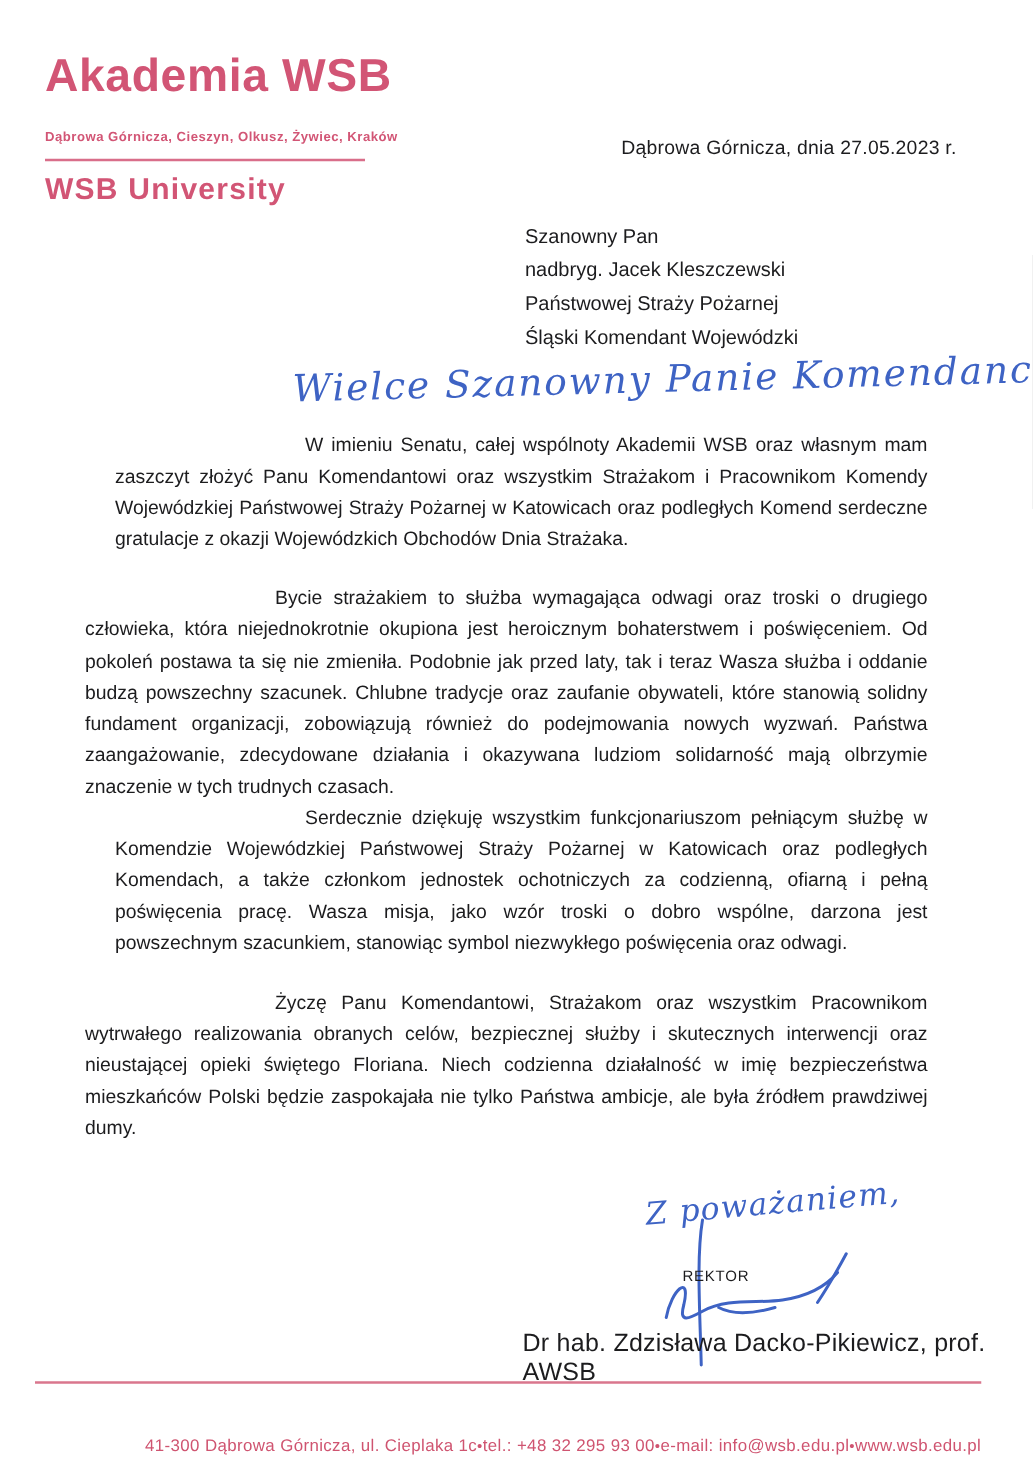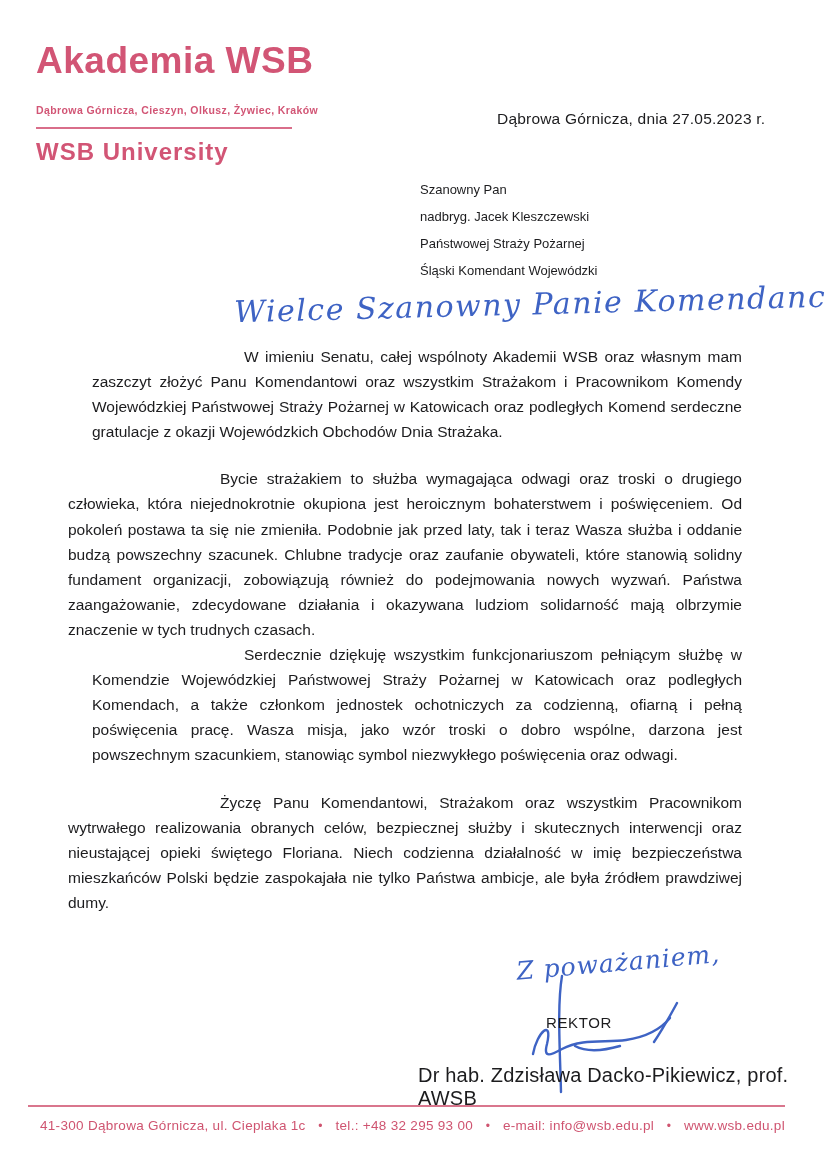--- a/index.html
+++ b/index.html
@@ -29,21 +29,21 @@
     color:#d25575; font-weight:bold; font-size:24px; letter-spacing:1px;
     margin-top:9px;
   }
   
   .dateline {
     position:absolute; left:497px; top:110px;
     font-size:15.5px; letter-spacing:0.2px;
   }
   .recipient {
     position:absolute; left:420px; top:176px;
-    font-size:13px; line-height:27px; font-weight:500;
+    font-size:16px; line-height:27px; font-weight:500;
   }
   
   .hand {
     font-family:"DejaVu Serif", serif;
     font-style:italic;
     color:#3e63c4;
     white-space:nowrap;
   }
   .greeting {
     position:absolute; left:234px; top:286px;
@@ -59,35 +59,35 @@
   .body {
     position:absolute; left:68px; top:344px; width:674px;
     font-size:15.5px; line-height:25.1px;
     text-align:justify;
   }
   .body p { text-indent:152px; margin:0; }
   .body p.gap { margin-bottom:22px;margin-left:24px; }
   
   .rektor {
     position:absolute; left:546px; top:1014px;
-    font-size:15px; letter-spacing:0.6px;
+    font-size:12px; letter-spacing:0.6px;
   }
   .signer {
     position:absolute; left:418px; top:1064px;
     font-size:20px; letter-spacing:0.2px;
   }
   .signature-svg { position:absolute; left:480px; top:958px; }
   
   .footer-line {
     position:absolute; left:28px; top:1105px; width:757px; height:2px;
     background:#cf5470; opacity:0.8;
   }
   .footer-row {
-    position:absolute; left:40px; top:1118px; width:745px;
-    display:flex; justify-content:space-between; align-items:center;
+    position:absolute; left:40px; top:1149px; width:745px;
+    display:flex; justify-content:flex-end; align-items:center;
     color:#cf5470; font-size:13.5px; letter-spacing:0.3px;
   }
   .footer-row .sep { font-size:12px; }
 </style>
 </head>
 <body>
 
 <div class="page">
 
   <header class="logo">

